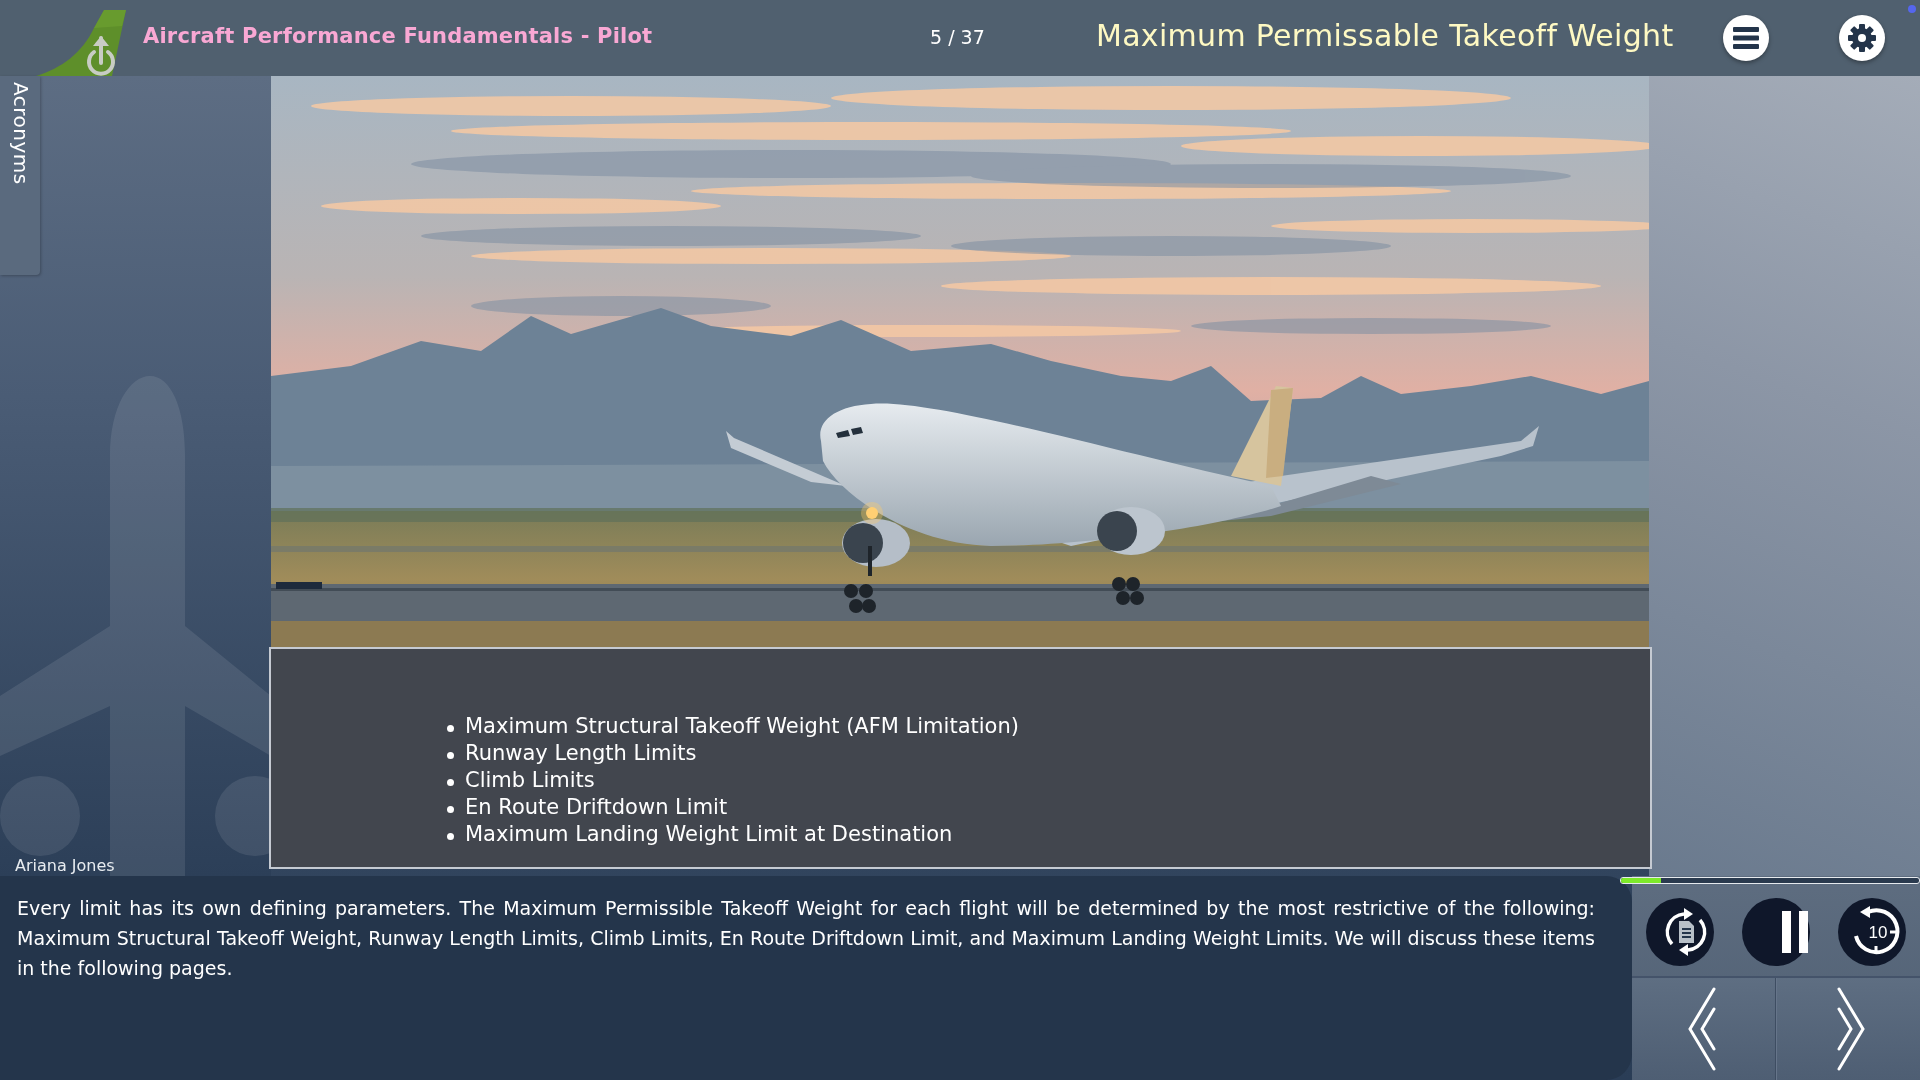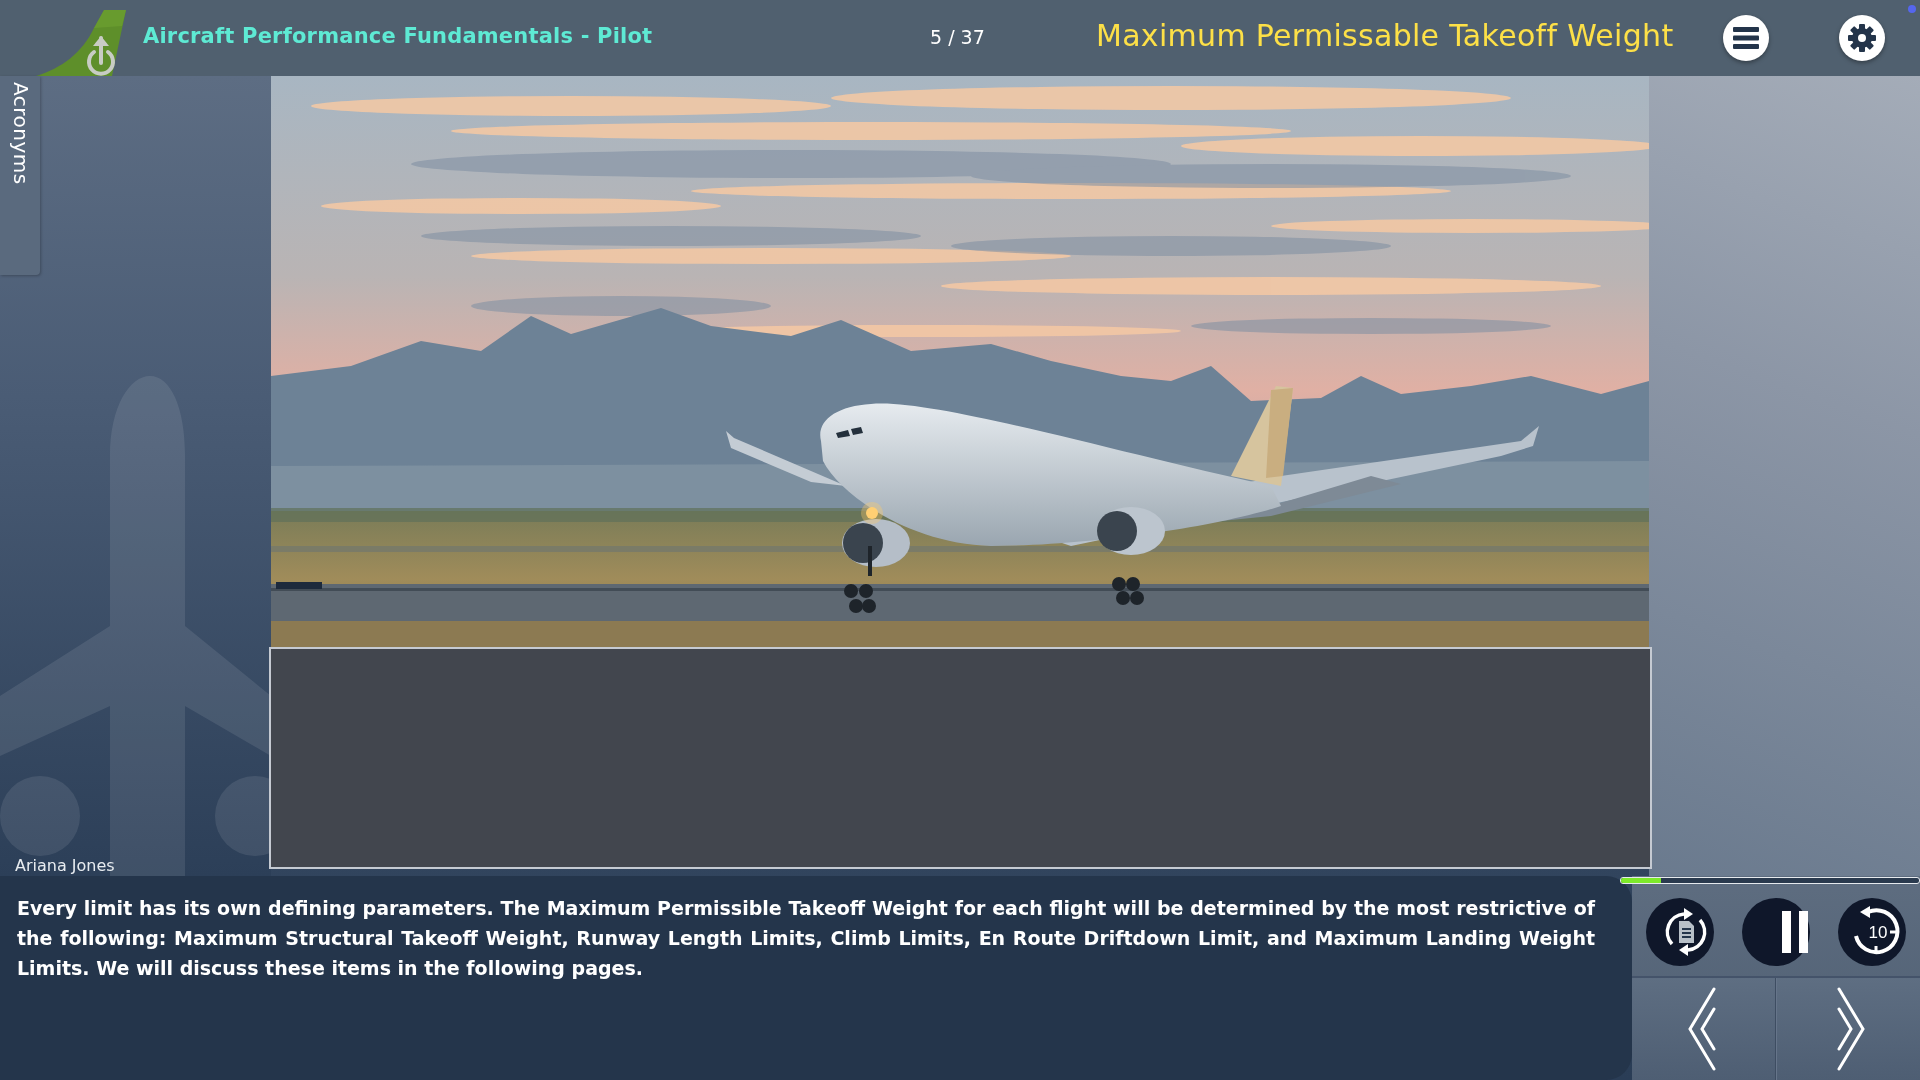--- a/index.html
+++ b/index.html
@@ -25,27 +25,27 @@
   
   .header {
     position: absolute; left: 0; top: 0; width: 1920px; height: 76px;
     background: #50606f;
     display: flex; align-items: center;
   }
   .logo { position: absolute; left: 32px; top: 8px; width: 94px; height: 68px; }
   .course-title {
     position: absolute; left: 143px; top: 24px;
     font-family: "DejaVu Sans", sans-serif; font-weight: bold; font-size: 21px;
-    letter-spacing: 0.2px; color: #5eead4;
+    letter-spacing: 0.2px; color: #f9a8d4;
   }
   .page-counter {
     position: absolute; left: 930px; top: 26px; font-size: 19px; color: #ffffff;
   }
   .page-title {
-    position: absolute; left: 1096px; top: 18px; font-size: 30px; color: #fde047;
+    position: absolute; left: 1096px; top: 18px; font-size: 30px; color: #fef9c3;
     letter-spacing: 0.3px;
   }
   .hdr-btn {
     position: absolute; top: 15px; width: 46px; height: 46px; border-radius: 50%;
     background: #fff; display: flex; align-items: center; justify-content: center;
     box-shadow: 0 2px 4px rgba(0,0,0,0.35); cursor: pointer;
   }
   .menu-btn { left: 1723px; }
   .settings-btn { left: 1839px; }
   .status-dot {
@@ -91,21 +91,20 @@
 
   .user-name {
     position: absolute; left: 15px; top: 856px; font-size: 16px; color: #e8ecf0;
   }
 
   
   .transcript {
     position: absolute; left: 0; top: 876px; width: 1632px; height: 204px;
     background: #24354b; border-radius: 0 26px 26px 0;
     padding: 17px 37px 0 17px;
-    font-weight: bold;
   }
   .transcript p {
     font-size: 19px; line-height: 30px; color: #fff; text-align: justify;
   }
 
   
   .controls {
     position: absolute; left: 1632px; top: 876px; width: 288px; height: 204px;
     background: linear-gradient(180deg, #5e6d80 0%, #4e5e72 100%);
   }
@@ -276,20 +275,27 @@
         <circle cx="848" cy="508" r="7"></circle>
           <circle cx="862" cy="508" r="7"></circle>
         <circle cx="852" cy="522" r="7"></circle>
           <circle cx="866" cy="522" r="7"></circle>
       </g>
     </g>
   </svg>
 </div>
 
 <div class="content-box">
+  <ul class="content-list">
+    <li>Maximum Structural Takeoff Weight (AFM Limitation)</li>
+    <li>Runway Length Limits</li>
+    <li>Climb Limits</li>
+    <li>En Route Driftdown Limit</li>
+    <li>Maximum Landing Weight Limit at Destination</li>
+  </ul>
 </div>
 
 <div class="user-name">Ariana Jones</div>
 
 <div class="transcript">
   <p>Every limit has its own defining parameters. The Maximum Permissible Takeoff Weight for each flight will be determined by the most restrictive of the following: Maximum Structural Takeoff Weight, Runway Length Limits, Climb Limits, En Route Driftdown Limit, and Maximum Landing Weight Limits. We will discuss these items in the following pages.</p>
 </div>
 
 <div class="controls"></div>
 <div class="progress">

